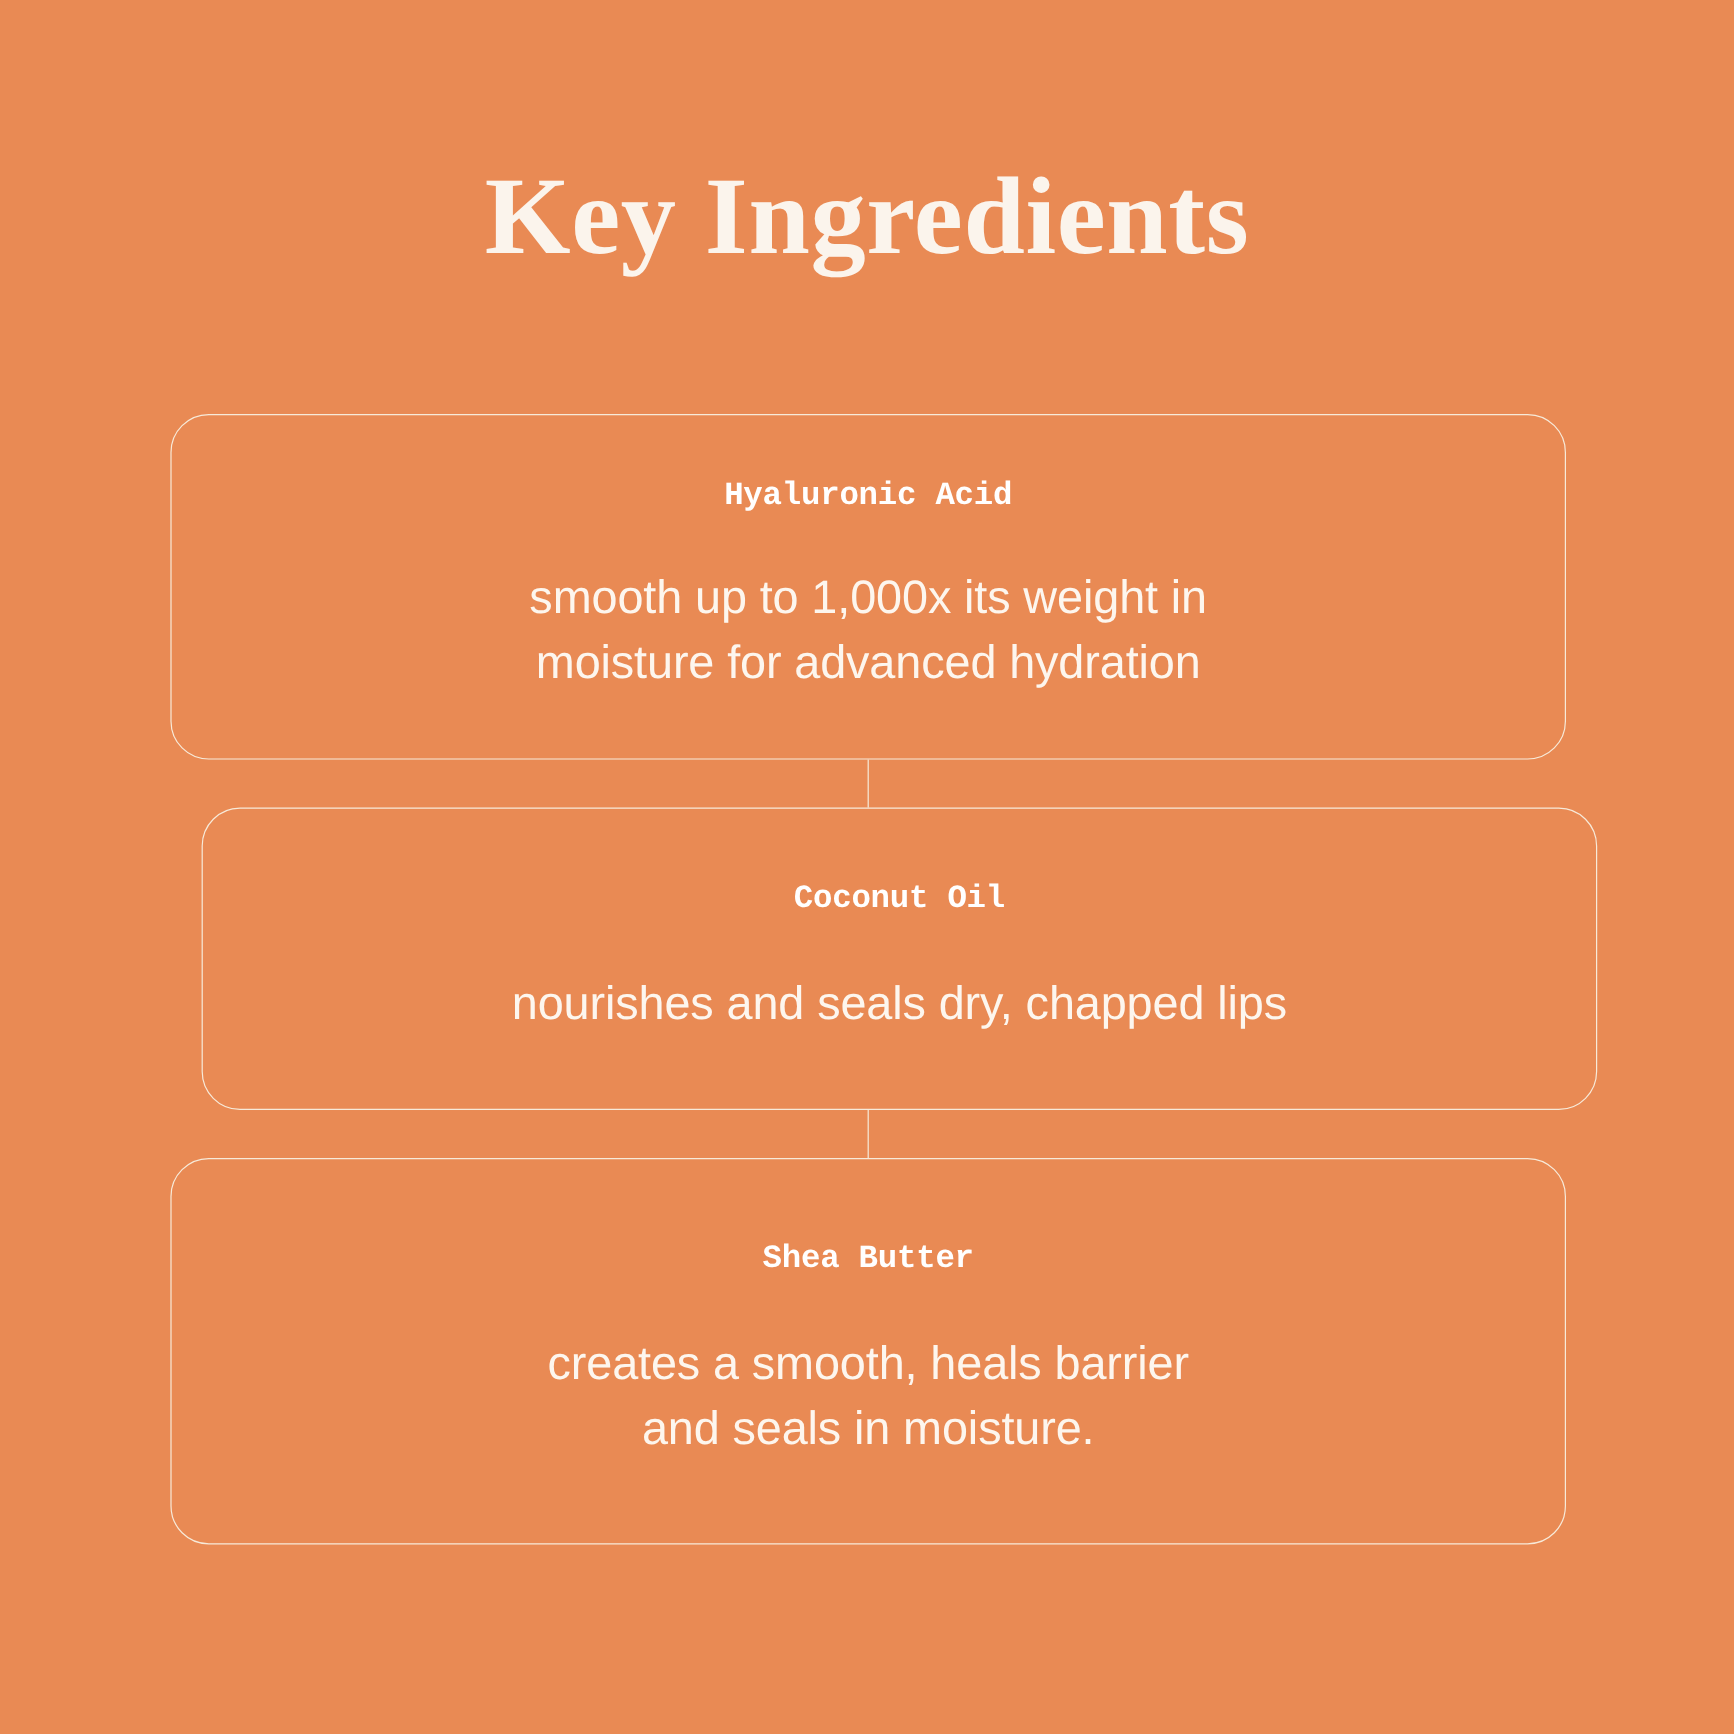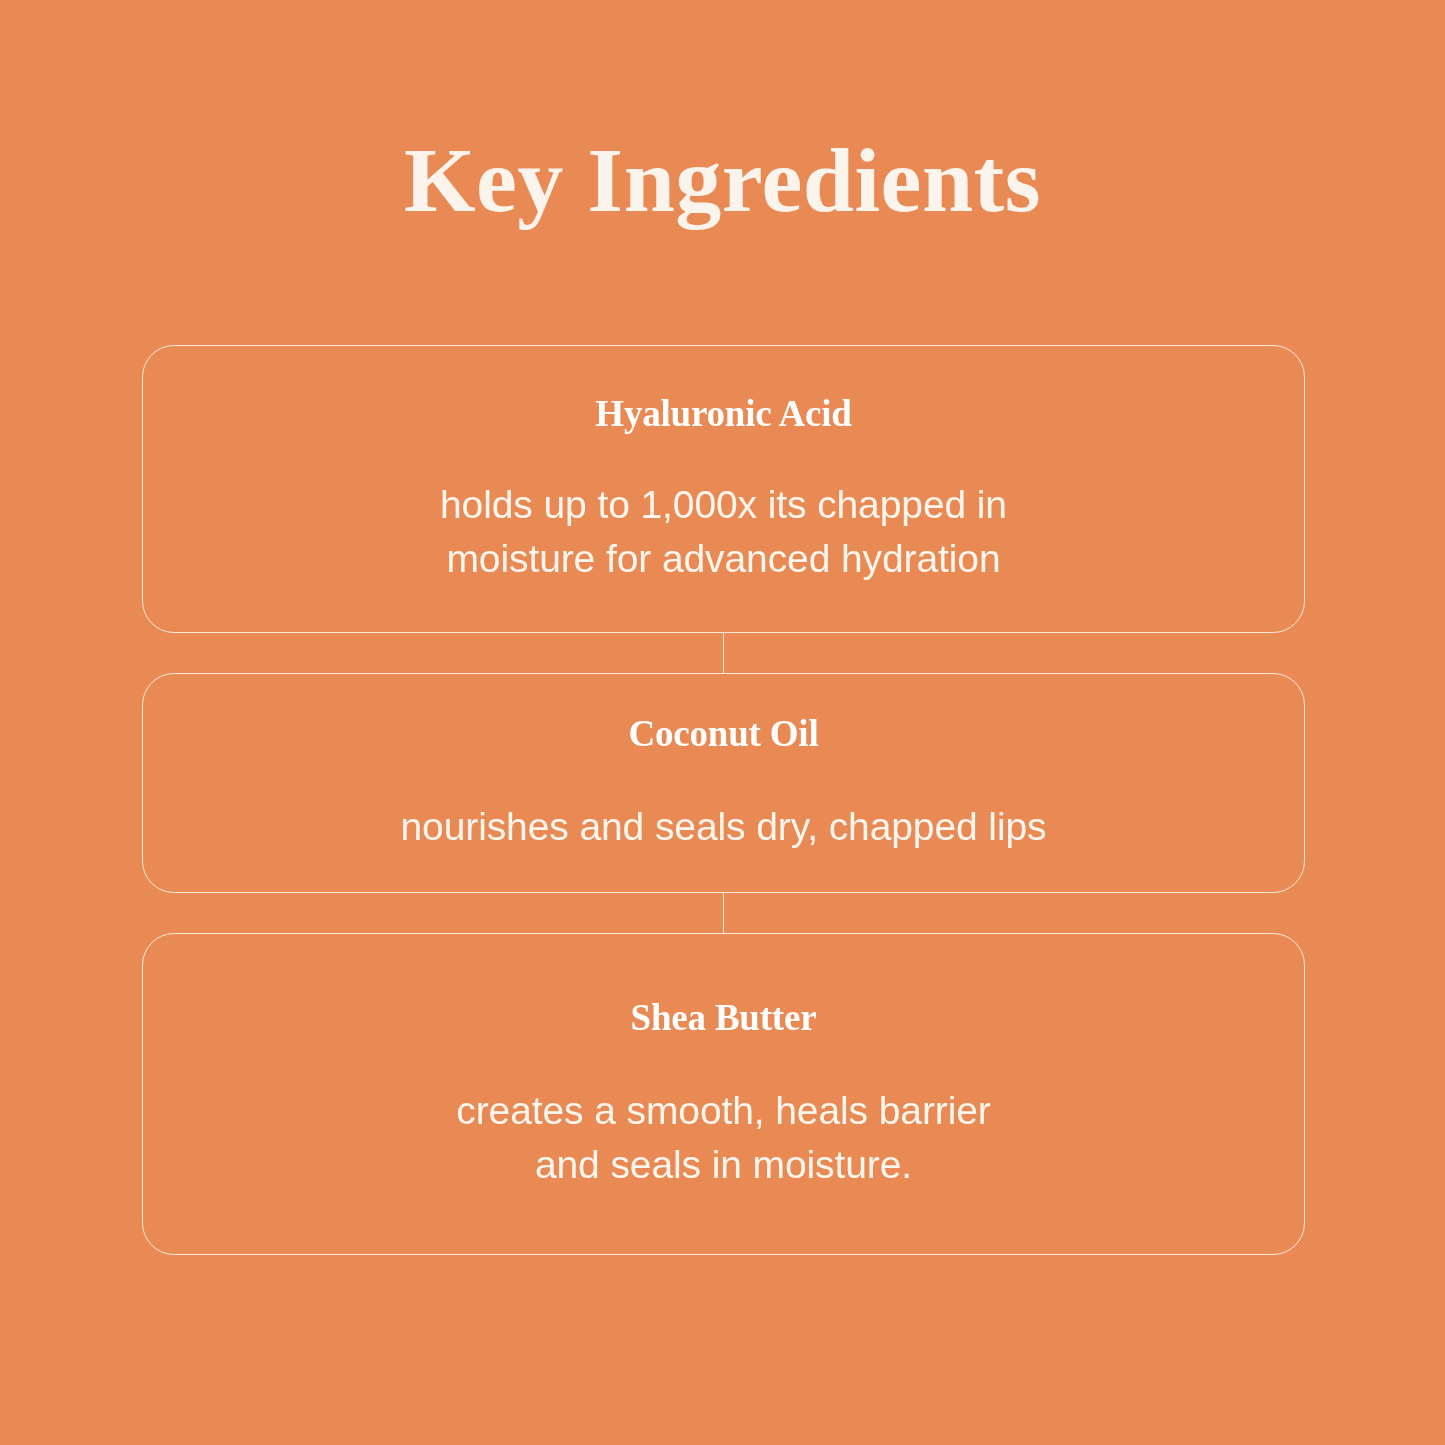--- a/index.html
+++ b/index.html
@@ -61,28 +61,28 @@
     background: transparent;
     display: flex;
     flex-direction: column;
     align-items: center;
     justify-content: center;
     text-align: center;
     padding: 24px 60px;
   }
 
   .card--1 { height: 288px; }
-  .card--2 { height: 220px; }
+  .card--2 { height: 252px; margin-left: 26px; }
   .card--3 { height: 322px; }
 
   .card-heading {
     margin: 0;
-    font-family: Liberation Serif, serif;
+    font-family: Liberation Mono, monospace;
     font-weight: 700;
-    font-size: 37px;
+    font-size: 27px;
     line-height: 1.2;
     letter-spacing: -0.2px;
     color: #ffffff;
   }
 
   .card-body {
     margin: 0;
     font-family: "Liberation Sans", sans-serif;
     font-weight: 400;
     font-size: 39px;
@@ -120,21 +120,21 @@
 <div class="page">
 
   <div class="title-wrap">
     <h1 class="page-title">Key Ingredients</h1>
   </div>
 
   <div class="stack">
 
     <div class="card card--1">
       <h2 class="card-heading">Hyaluronic Acid</h2>
-      <p class="card-body">holds up to 1,000x its chapped in
+      <p class="card-body">smooth up to 1,000x its weight in
 moisture for advanced hydration</p>
     </div>
 
     <div class="connector">
       <div class="connector-line"></div>
     </div>
 
     <div class="card card--2">
       <h2 class="card-heading">Coconut Oil</h2>
       <p class="card-body">nourishes and seals dry, chapped lips</p>

